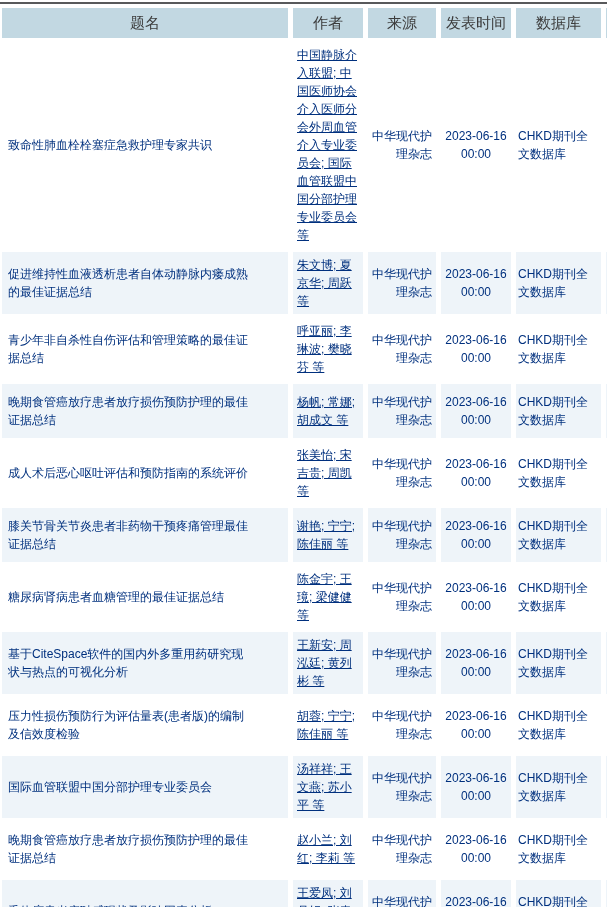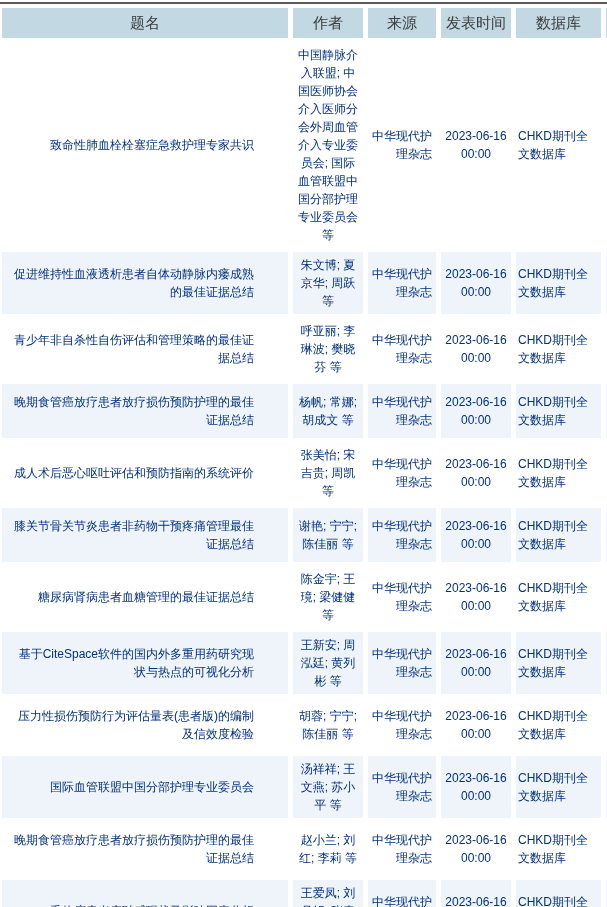--- a/index.html
+++ b/index.html
@@ -15,23 +15,23 @@
   th{
     background:var(--header_bg);color:var(--header_text);
     font-size:15px;font-weight:normal;text-align:center;
     height:30px;padding:0;vertical-align:middle;
   }
   td{
     font-size:12px;line-height:18px;color:var(--body_text);
     vertical-align:middle;background:#fff;word-break:break-all;
   }
   tr.alt td{background:var(--row_alt_bg);}
-  td.c-title{text-align:right;padding:4px 34px 4px 6px;height:46px;}
+  td.c-title{text-align:left;padding:4px 34px 4px 6px;height:46px;}
   td.c-title span{cursor:pointer;}
-  td.c-authors{text-align:center;padding:4px;}
+  td.c-authors{text-align:left;padding:4px;text-decoration:underline;}
   td.c-source{text-align:right;padding:4px;}
   td.c-date{text-align:center;padding:4px 3px;}
   td.c-db{text-align:left;padding:4px 2px;}
   td.c-extra{padding:0;}
 </style>
 </head>
 <body>
 
 <div id="screen">
   <div id="topline"></div>

